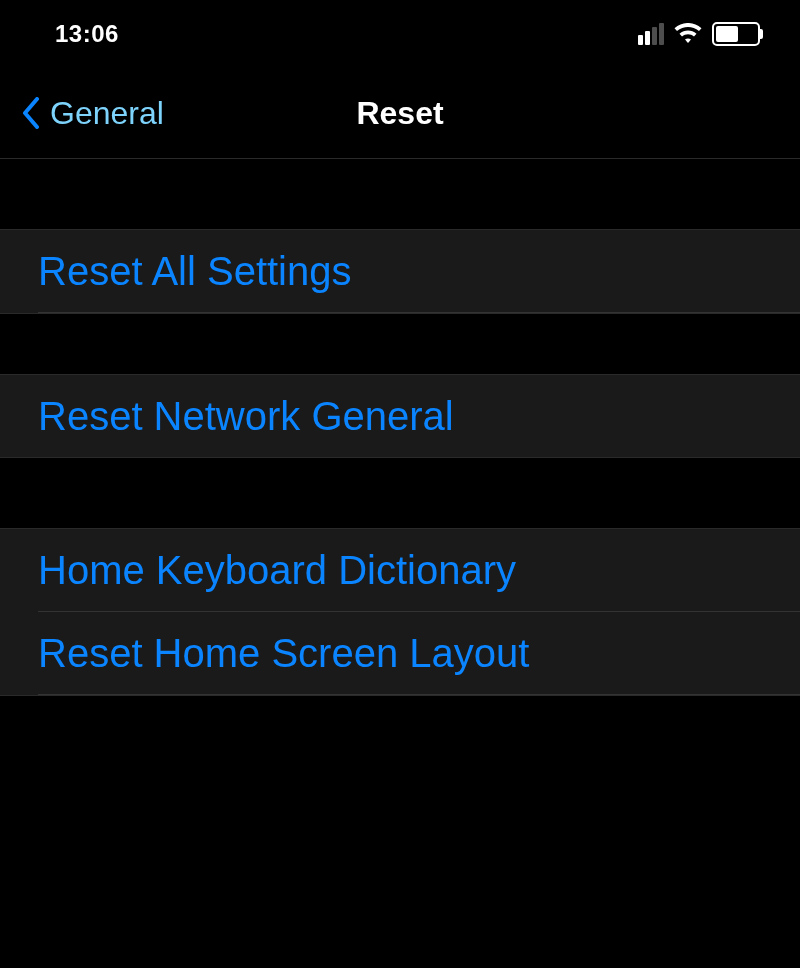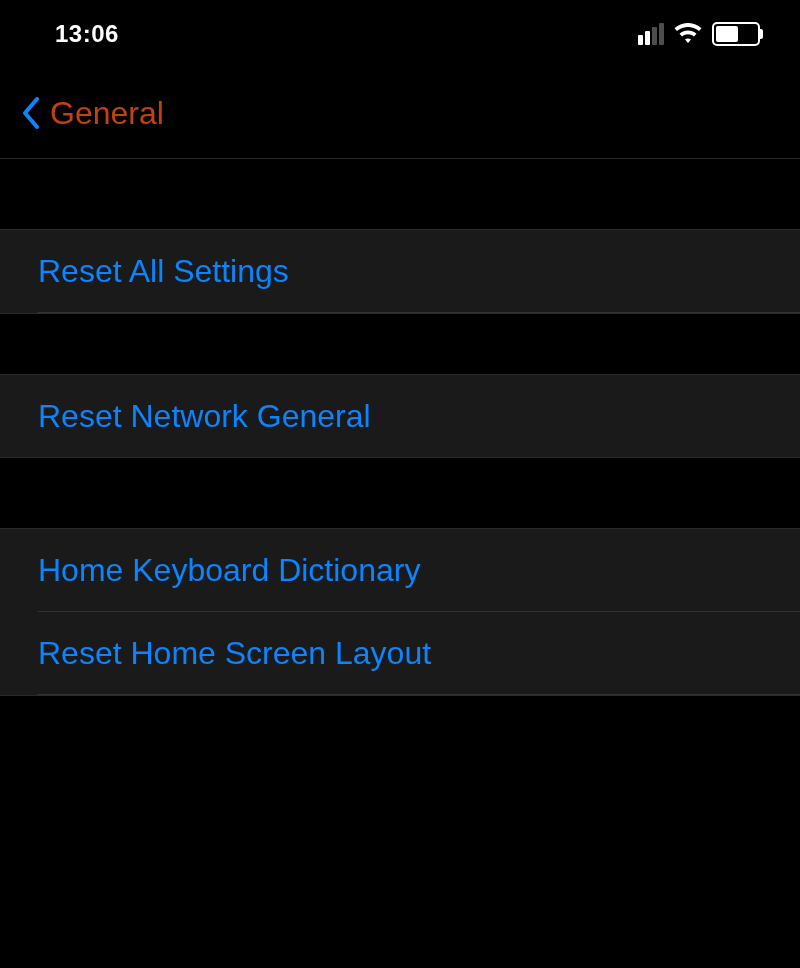--- a/index.html
+++ b/index.html
@@ -88,21 +88,21 @@
       height: 90px;
       display: flex;
       align-items: center;
       position: relative;
       padding: 0 20px;
     }
     .back-button {
       display: flex;
       align-items: center;
       gap: 8px;
-      color: #c2410c;
+      color: #7dd3fc;
       font-size: 32px;
       cursor: pointer;
     }
     .chevron-back {
       width: 22px;
       height: 36px;
       display: flex;
       align-items: center;
       justify-content: center;
     }
@@ -124,21 +124,21 @@
     }
     .list-section {
       background: #1a1a1a;
     }
     .list-item {
       height: 82px;
       display: flex;
       align-items: center;
       padding: 0 38px;
       color: #0a84ff;
-      font-size: 32px;
+      font-size: 40px;
       font-weight: 400;
       cursor: pointer;
       position: relative;
     }
     .list-item.highlighted {
       outline: 3px solid #ff0020;
       outline-offset: -2px;
     }
     .divider {
       height: 1px;
@@ -177,20 +177,21 @@
 
 <div class="nav-bar">
   <div class="back-button">
     <div class="chevron-back">
       <svg width="18" height="32" viewBox="0 0 18 32">
         <path d="M15 2 L3 16 L15 30" stroke="#0a84ff" stroke-width="4" fill="none" stroke-linecap="round" stroke-linejoin="round"></path>
       </svg>
     </div>
     <span>General</span>
   </div>
+  <div class="nav-title">Reset</div>
 </div>
 
 <div class="section-border"></div>
 <div class="section-gap"></div>
 <div class="section-border"></div>
 
 <div class="list-section">
   <div class="list-item">
     <span>Reset All Settings</span>
   </div>

